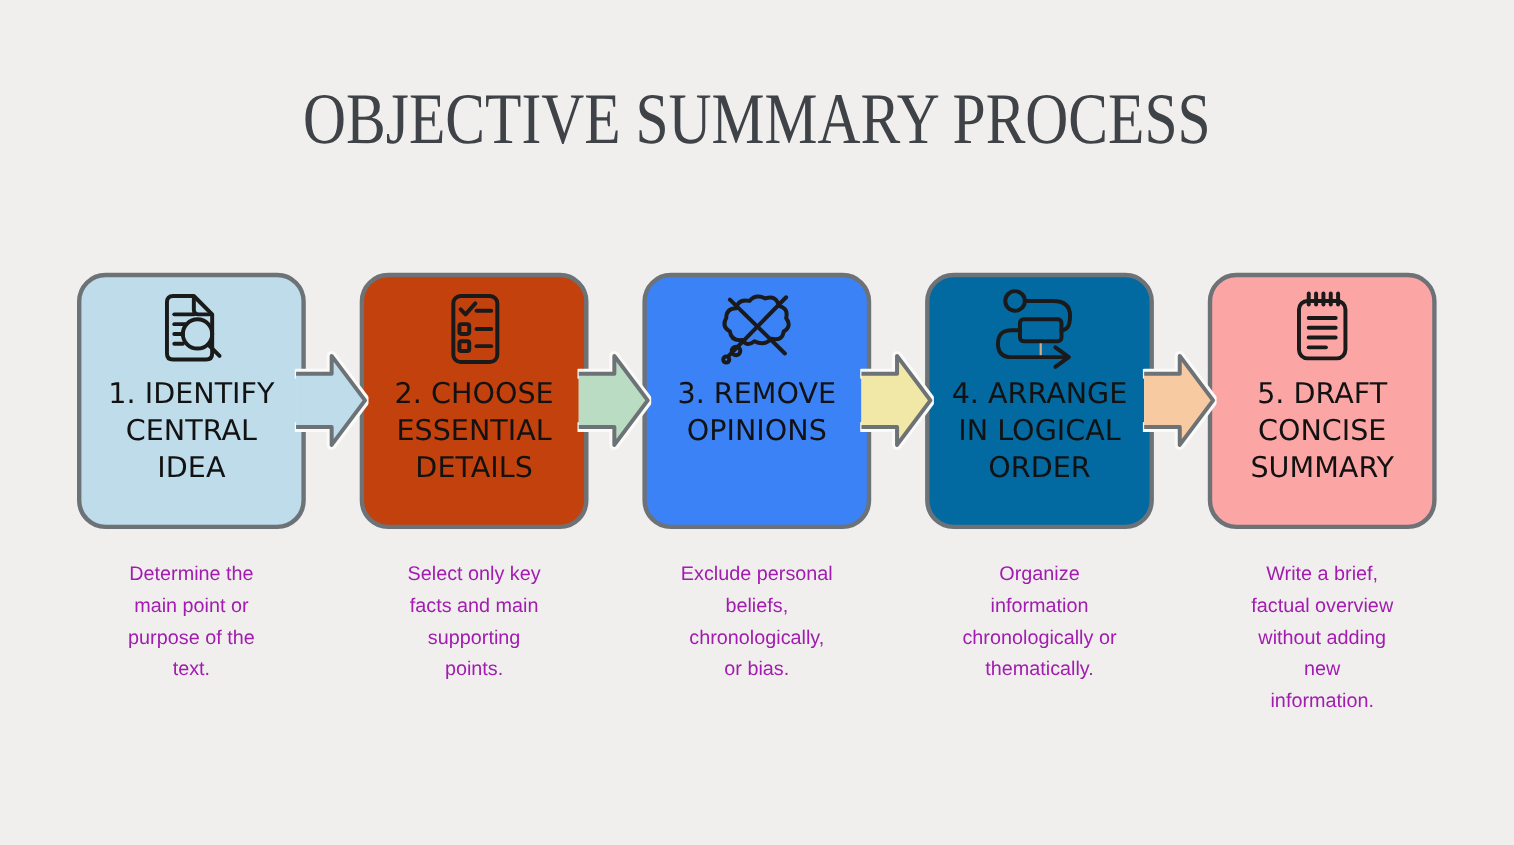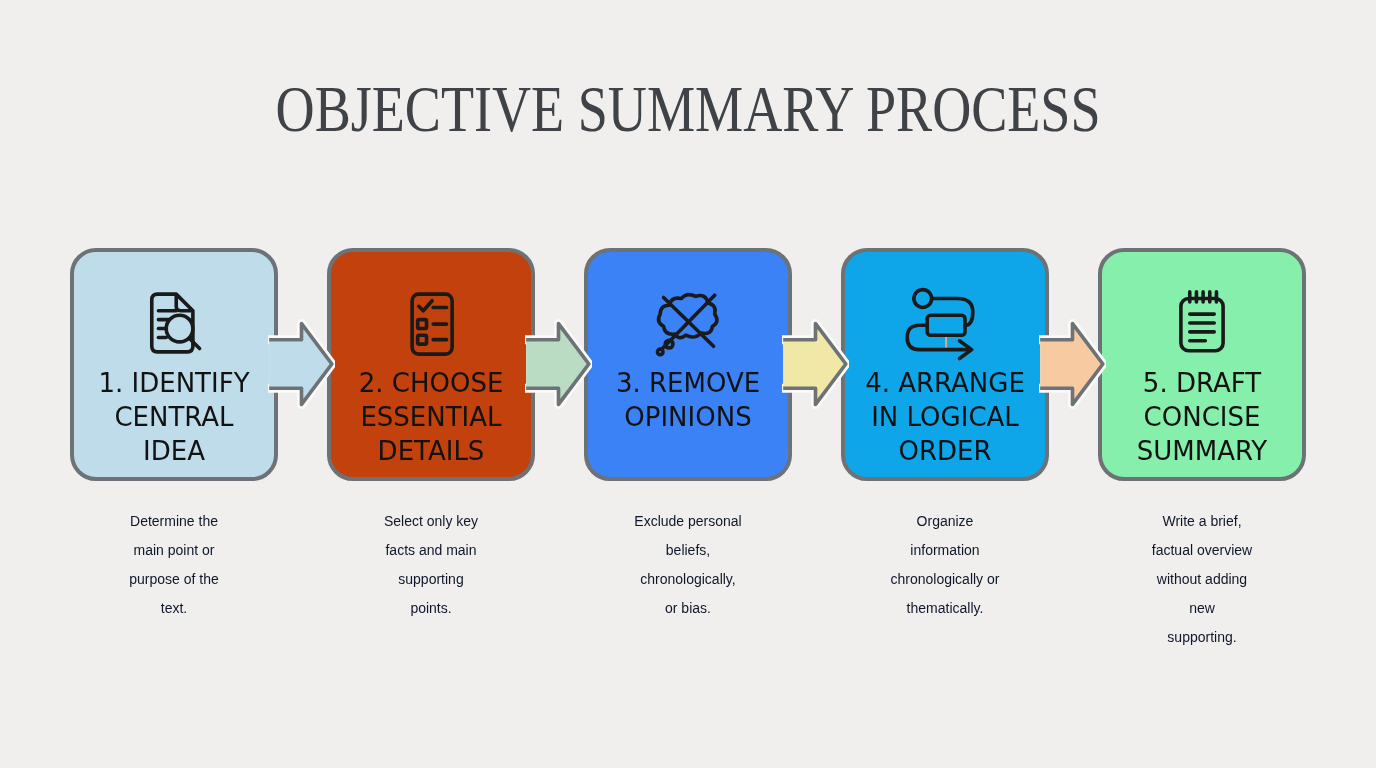--- a/index.html
+++ b/index.html
@@ -40,21 +40,21 @@
     align-items: center;
   }
   .box {
     width: 208px;
     height: 233px;
     border: 4px solid #6d7277;
     border-radius: 26px;
     display: flex;
     flex-direction: column;
     align-items: center;
-    padding-top: 31px;
+    padding-top: 6px;
   }
   .icon { width: 80px; height: 80px; flex: none; }
   .box-label {
     margin-top: 3px;
     font-family: "DejaVu Sans", sans-serif;
     font-size: 26px;
     line-height: 34px;
     font-weight: 500;
     text-align: center;
     white-space: pre-line;
@@ -65,24 +65,24 @@
     top: 116px;
     left: 198px;
     transform: translateY(-50%);
     width: 67px; height: 91px;
     z-index: 3;
   }
   .desc {
     margin-top: 26px;
     width: 244px;
     text-align: center;
-    font-size: 14px;
+    font-size: 18px;
     line-height: 29px;
     white-space: pre-line;
-    color: #0f172a;
+    color: #a21caf;
   }
   svg.icon path, svg.icon rect, svg.icon circle, svg.icon line {
     vector-effect: non-scaling-stroke;
   }
 </style>
 </head>
 <body style="background-color: rgb(240, 239, 238);">
 
 <div class="title-wrap">
   <span class="title-inner" style="color: rgb(63, 67, 71);">OBJECTIVE SUMMARY PROCESS</span>
@@ -157,21 +157,21 @@
       <path d="M1,21 H33 V5 L63,45 L33,85 V69 H1" fill="#fafaf8" stroke="#fafaf8" stroke-width="9" stroke-linejoin="round" stroke-linecap="round"></path>
       <path d="M1,21 H33 V5 L63,45 L33,85 V69 H1" stroke="#6d7277" stroke-width="3.6" stroke-linejoin="round" fill="#f1e7a6"></path>
     </svg>
     <div class="desc">Exclude personal
 beliefs,
 chronologically,
 or bias.</div>
   </div>
 
   <div class="step">
-    <div class="box" style="background-color: #0ea5e9; border-color: rgb(109, 114, 119);">
+    <div class="box" style="background-color: #0369a1; border-color: rgb(109, 114, 119);">
       <svg class="icon" viewBox="0 0 72 72" fill="none" stroke="#1a1a1a" stroke-width="3.6" stroke-linecap="round" stroke-linejoin="round">
         <path d="M37,47 V60" stroke="#d8ab85" stroke-width="2"></path>
         <circle cx="16" cy="14" r="8"></circle>
         <path d="M24,14 H47 Q61,14 61,26 Q61,38 54,38"></path>
         <rect x="20" y="29" width="34" height="18" rx="3"></rect>
         <path d="M20,38 H13 Q2,38 2,49 Q2,60 13,60 H56"></path>
         <path d="M49,52 L60,60 L49,68"></path>
       </svg>
       <div class="box-label">4. ARRANGE
 IN LOGICAL
@@ -181,37 +181,37 @@
       <path d="M1,21 H33 V5 L63,45 L33,85 V69 H1" fill="#fafaf8" stroke="#fafaf8" stroke-width="9" stroke-linejoin="round" stroke-linecap="round"></path>
       <path d="M1,21 H33 V5 L63,45 L33,85 V69 H1" stroke="#6d7277" stroke-width="3.6" stroke-linejoin="round" fill="#f7caa1"></path>
     </svg>
     <div class="desc">Organize
 information
 chronologically or
 thematically.</div>
   </div>
 
   <div class="step">
-    <div class="box" style="background-color: #86efac; border-color: rgb(109, 114, 119);">
+    <div class="box" style="background-color: #fca5a5; border-color: rgb(109, 114, 119);">
       <svg class="icon" viewBox="0 0 72 72" fill="none" stroke="#1a1a1a" stroke-width="3.6" stroke-linecap="round" stroke-linejoin="round">
         <rect x="17" y="14" width="38" height="47" rx="7"></rect>
         <path d="M25,8 V17"></path>
           <path d="M31,8 V17"></path>
           <path d="M37,8 V17"></path>
           <path d="M43,8 V17"></path>
           <path d="M49,8 V17"></path>
         <path d="M25,28 H47"></path>
           <path d="M25,36 H47"></path>
           <path d="M25,44 H47"></path>
           <path d="M25,52 H39"></path>
       </svg>
       <div class="box-label">5. DRAFT
 CONCISE
 SUMMARY</div>
     </div>
     <div class="desc">Write a brief,
 factual overview
 without adding
 new
-supporting.</div>
+information.</div>
   </div>
 
 </div>
 
 </body></html>

